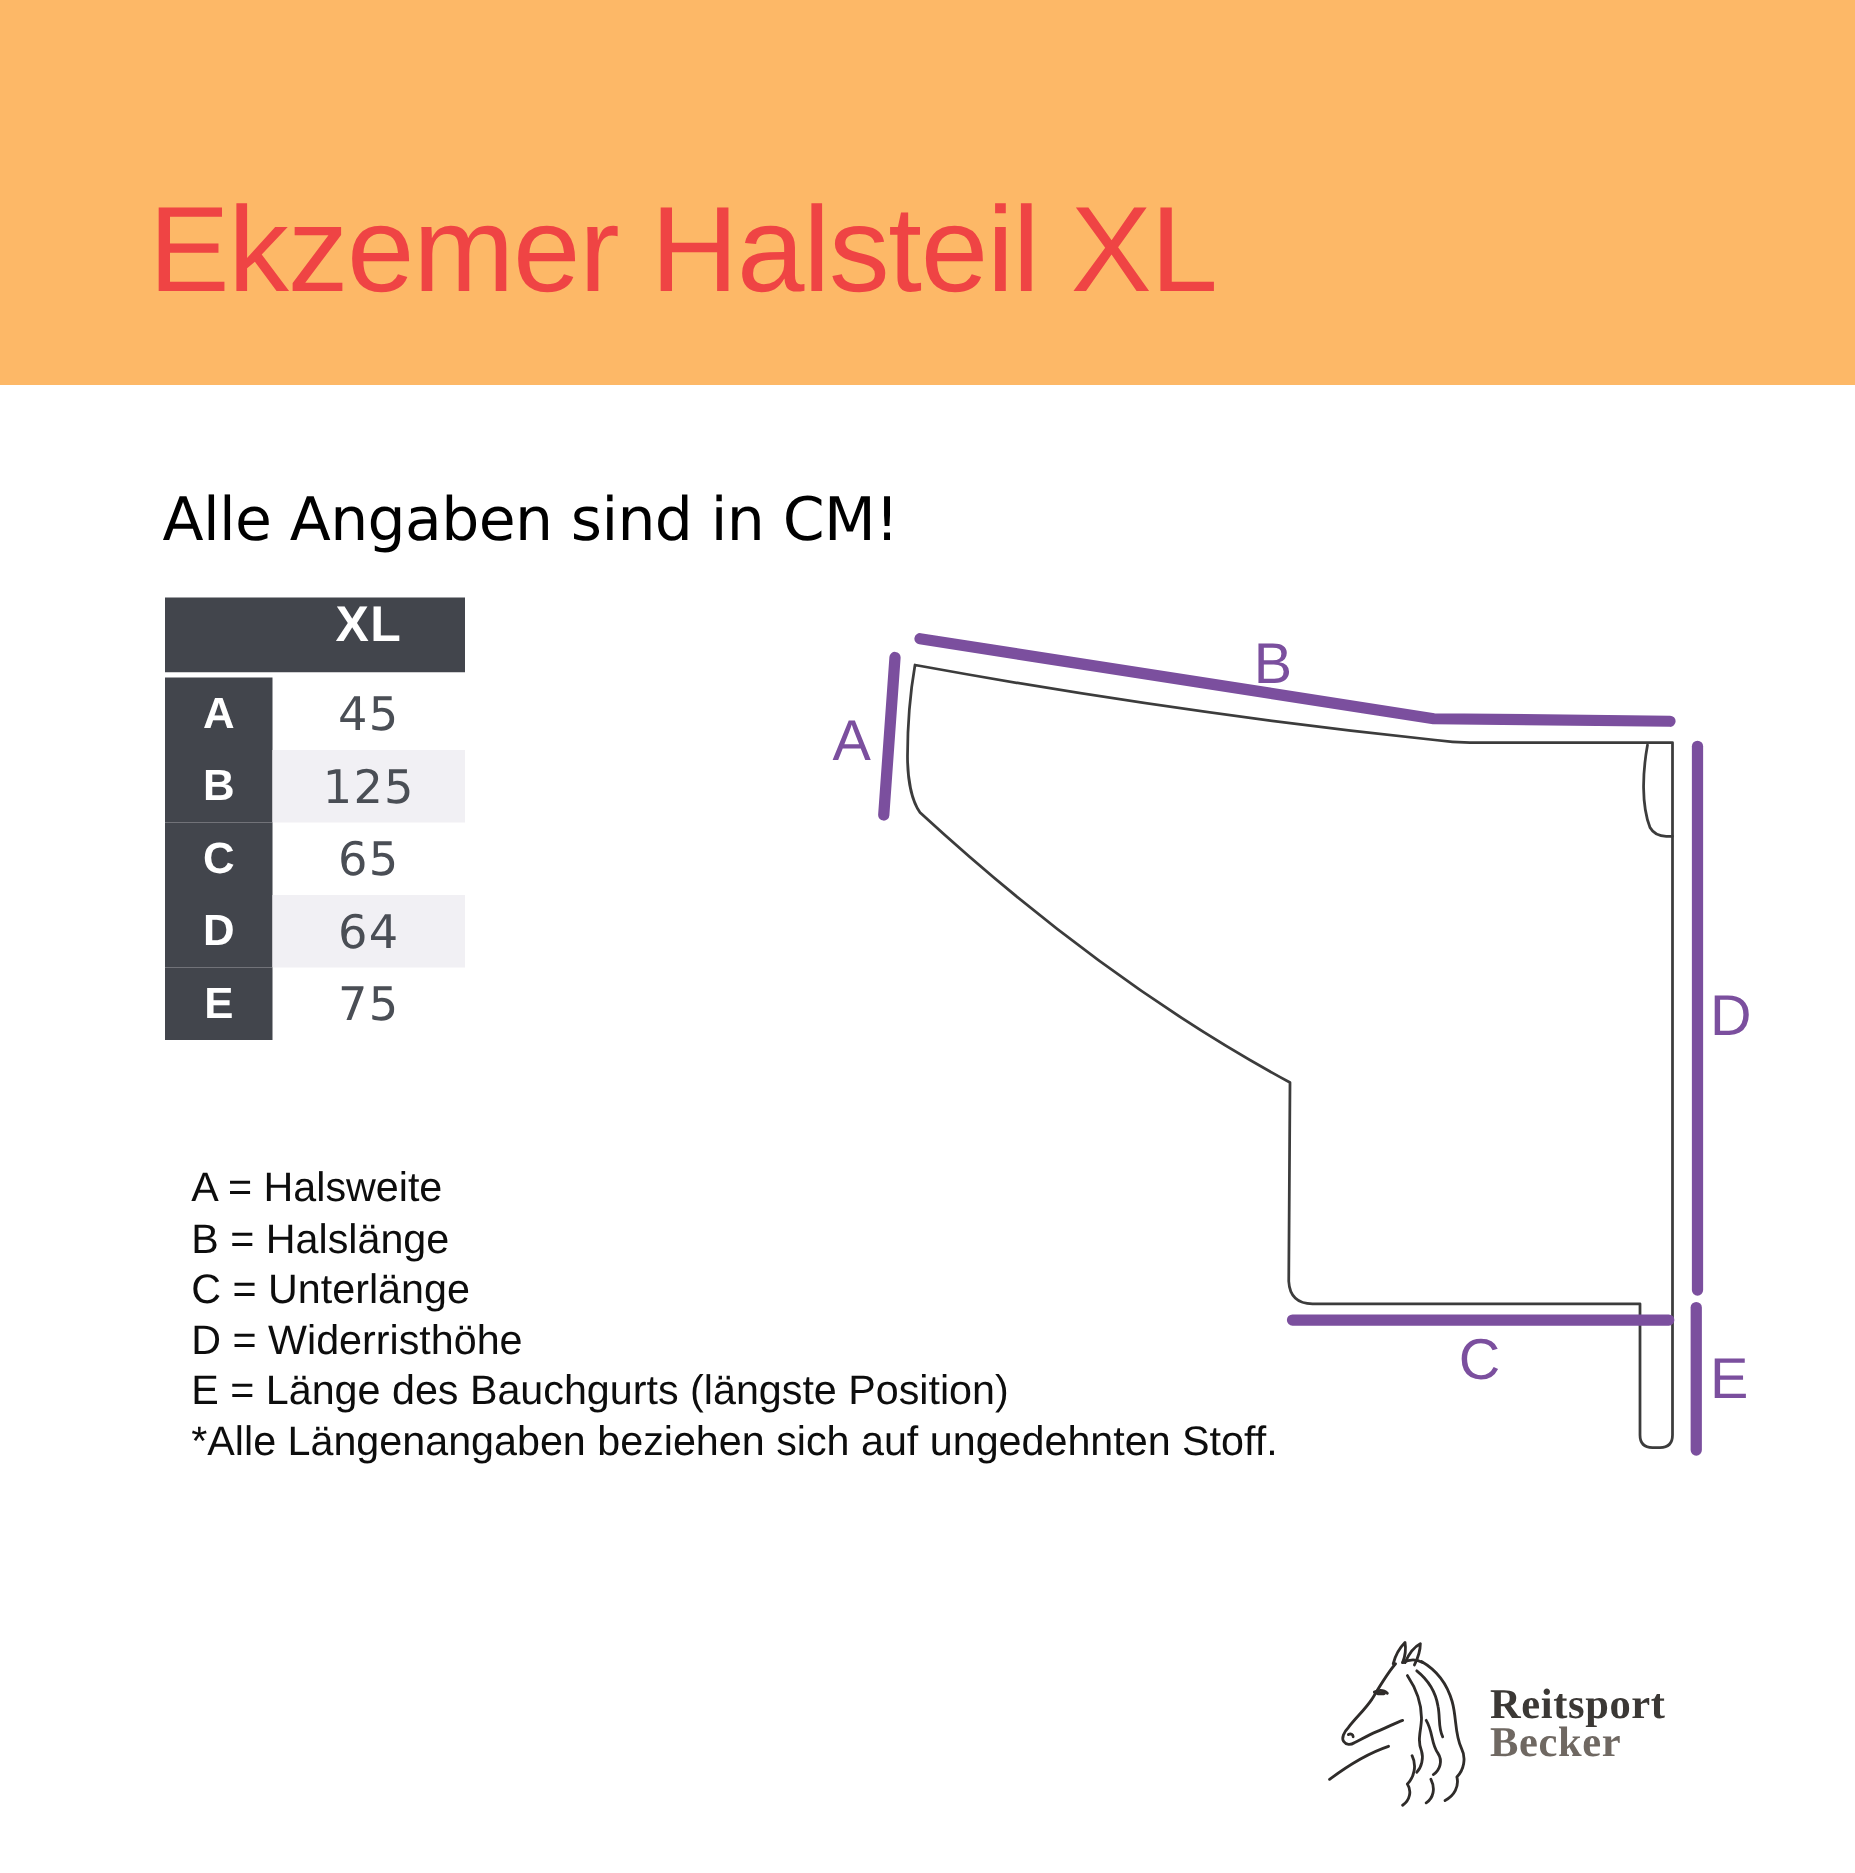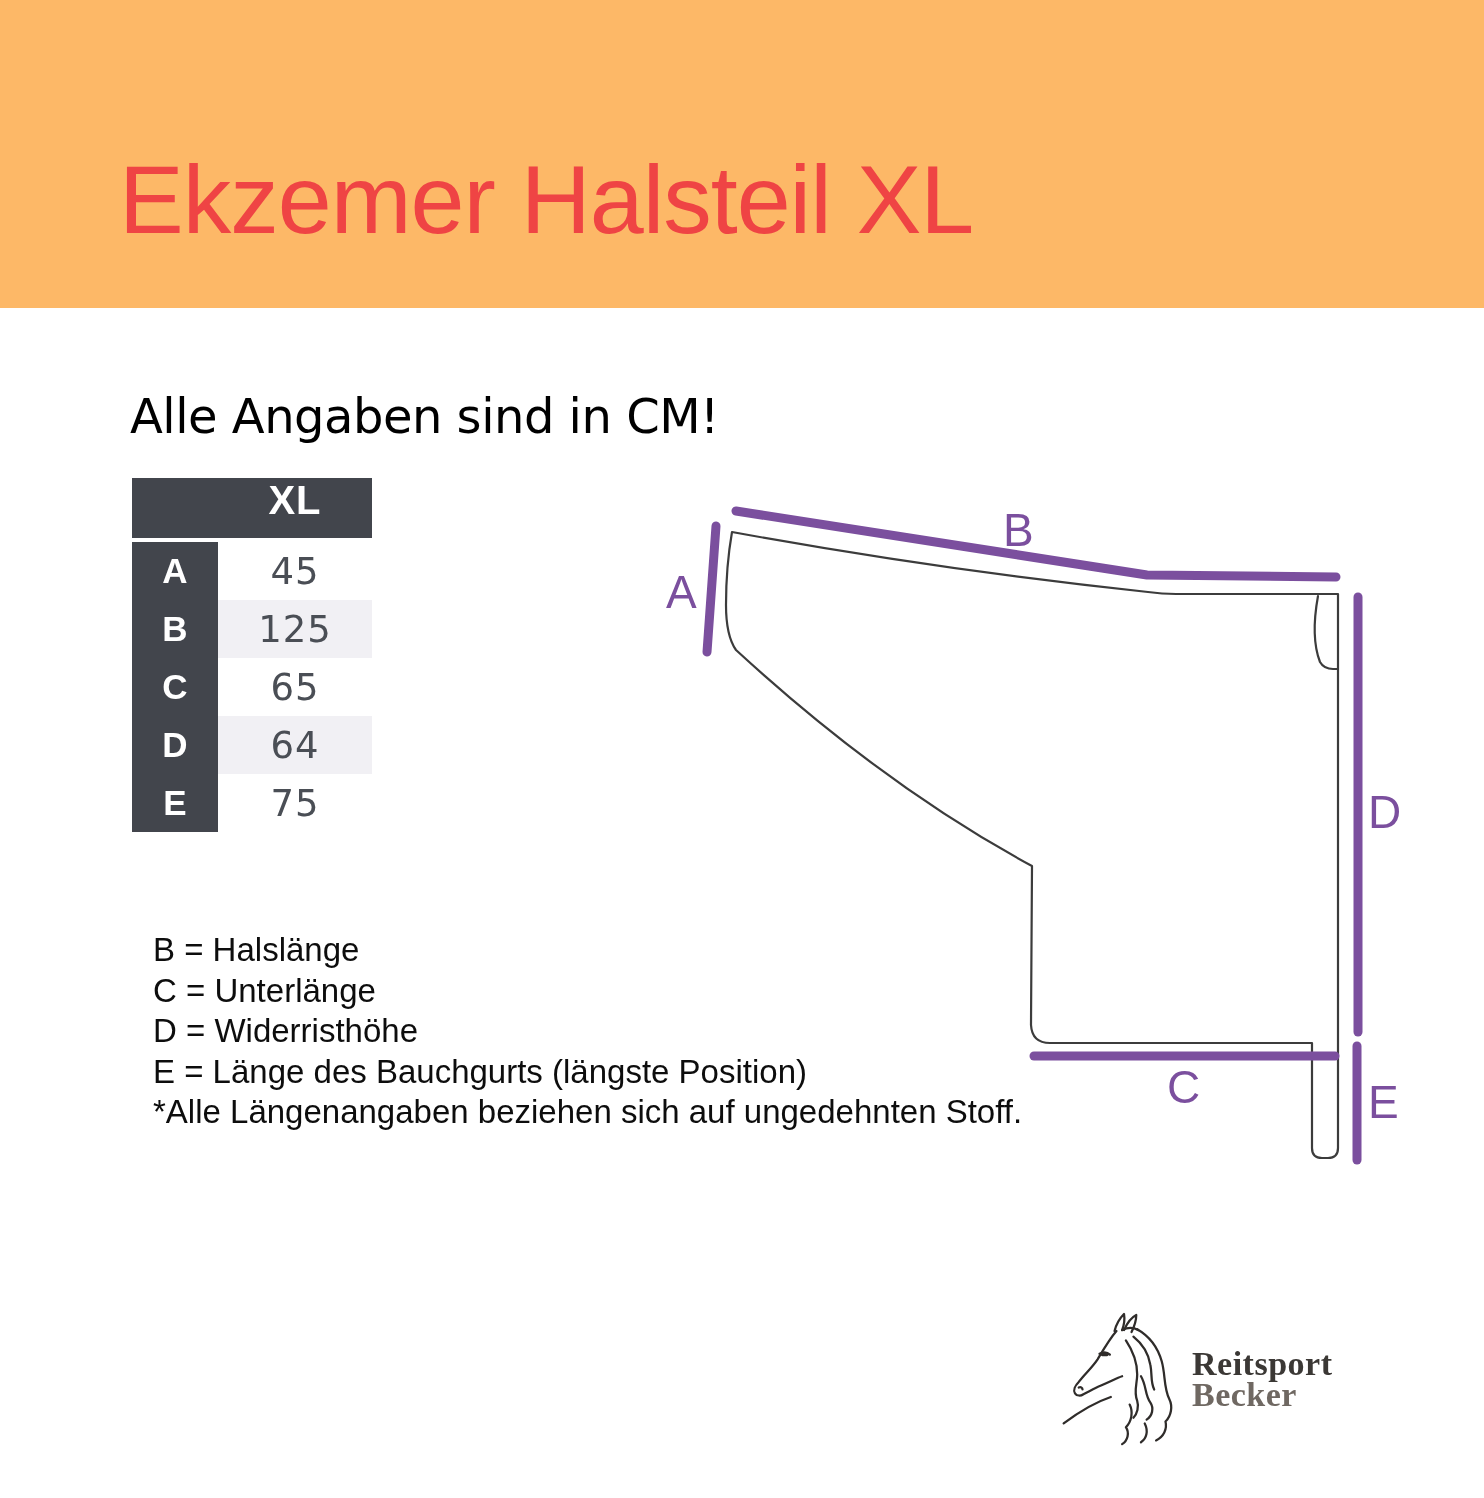--- a/index.html
+++ b/index.html
@@ -146,20 +146,21 @@
   <path class="measure" d="M 1357 1046 L 1357 1160"></path>
 
   <text class="mlabel" x="666" y="608">A</text>
   <text class="mlabel" x="1003" y="546">B</text>
   <text class="mlabel" x="1167" y="1103">C</text>
   <text class="mlabel" x="1368" y="828">D</text>
   <text class="mlabel" x="1368" y="1118">E</text>
 </svg>
 
 <div class="legend">
+  <div>A = Halsweite</div>
   <div>B = Halslänge</div>
   <div>C = Unterlänge</div>
   <div>D = Widerristhöhe</div>
   <div>E = Länge des Bauchgurts (längste Position)</div>
   <div>*Alle Längenangaben beziehen sich auf ungedehnten Stoff.</div>
 </div>
 
 <div class="logo">
   <svg class="horse" width="132" height="142" viewBox="0 0 140 150" xmlns="http://www.w3.org/2000/svg">
 

